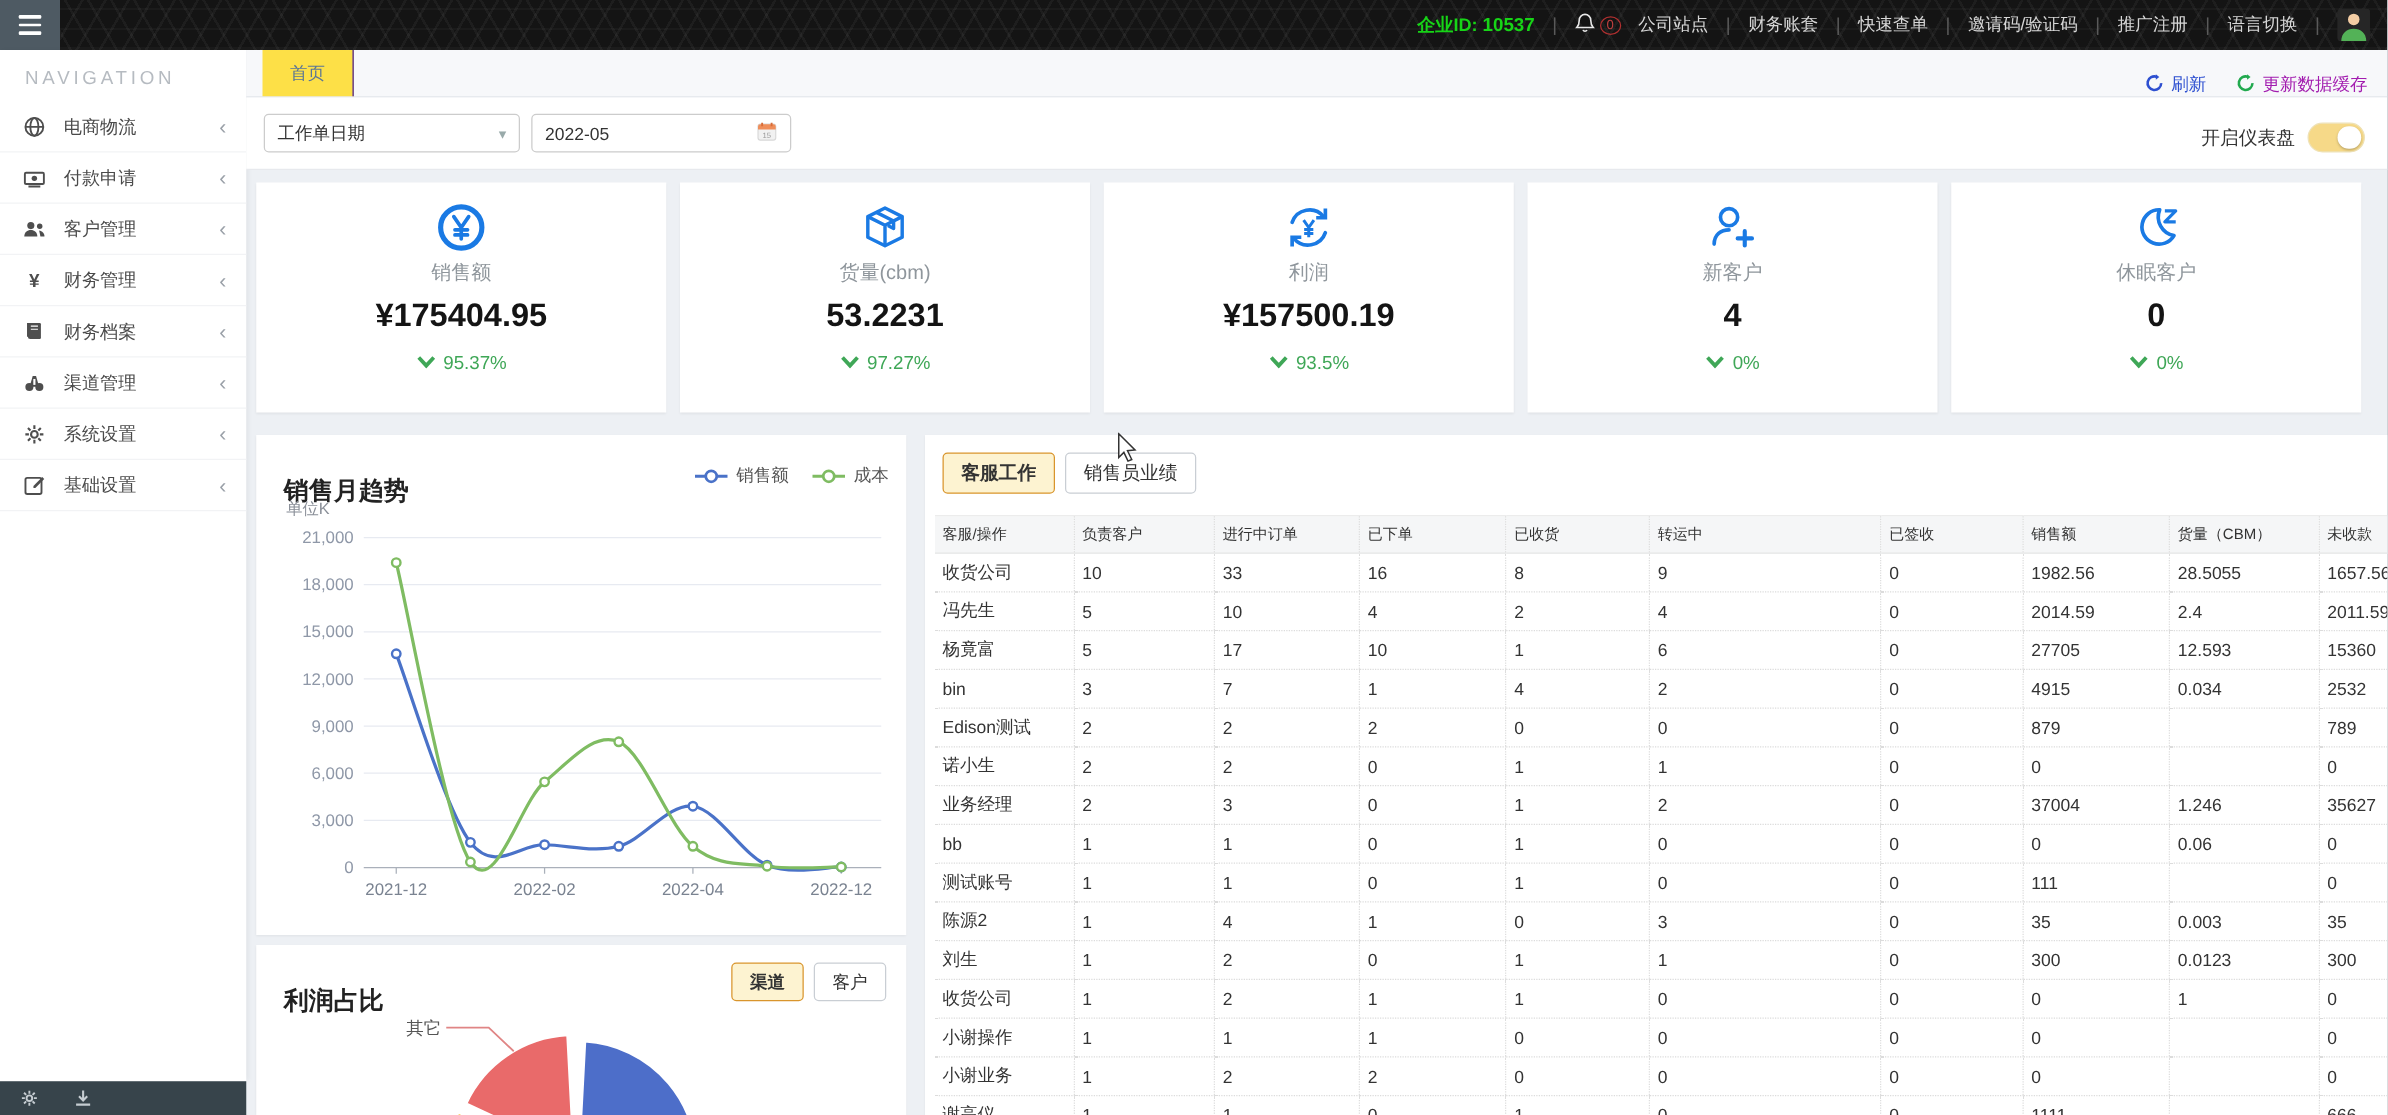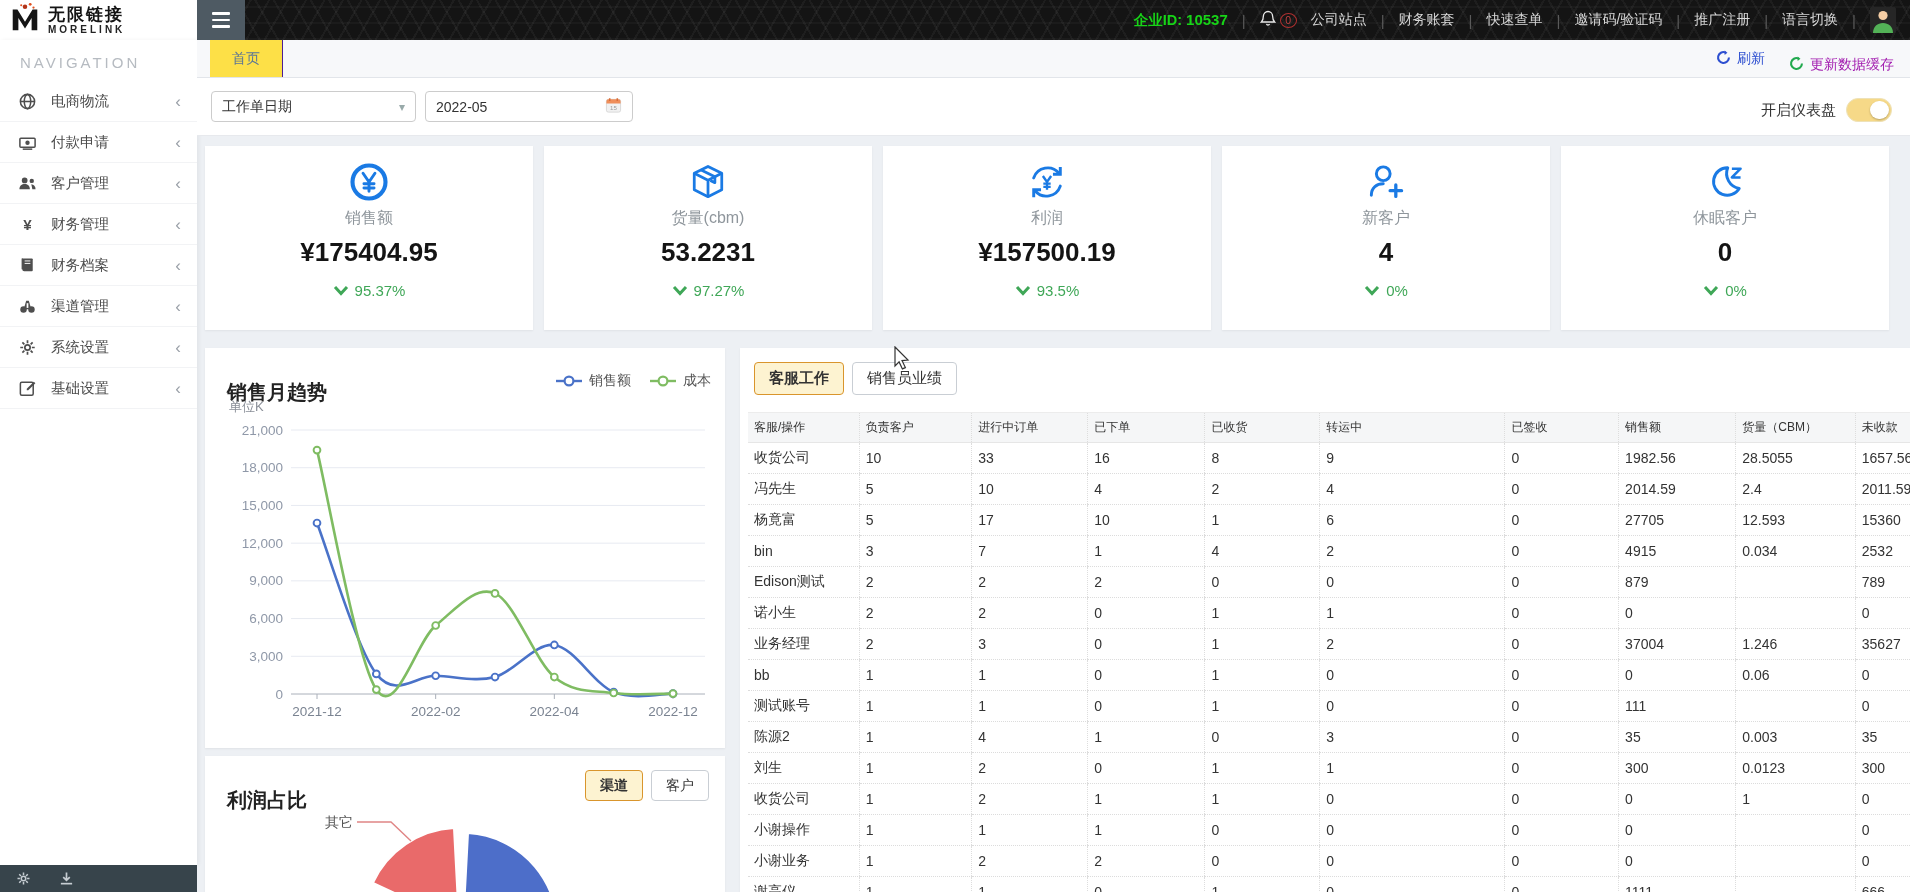--- a/index.html
+++ b/index.html
@@ -36,21 +36,21 @@
   .side-item .s-chevron { margin-left: auto; color: #9aa0a8; font-size: 17px; line-height: 1; }
 
   #side-footer { position: absolute; left: 0; bottom: 0; width: 197px; height: 27px; background: #37444b; display: flex; align-items: center; gap: 28px; padding-left: 16px; }
   #side-footer .f-icon { width: 15px; height: 15px; cursor: pointer; }
 
   
   #main { position: absolute; left: 197px; top: 40px; right: 0; bottom: 0; }
 
   #tabbar { position: absolute; left: 0; top: 0; right: 0; height: 38px; background: #f7f8fa; border-bottom: 1px solid #e2e5ea; display: flex; align-items: stretch; }
   #home-tab { margin-left: 13px; padding: 0 22px; background: #fde047; color: #5a7597; font-size: 14px; display: flex; align-items: center; border-right: 1px solid #4c1d95; cursor: pointer; }
-  #tabbar-right { margin-left: auto; display: flex; align-items: center; gap: 24px; padding-right: 16px; }
+  #tabbar-right { margin-left: auto; display: flex; align-items: flex-end; gap: 24px; padding-right: 16px; }
   .tb-action { display: flex; align-items: center; gap: 6px; font-size: 14px; cursor: pointer; }
   #refresh-action { color: #2d4fd0; }
   #update-cache-action { color: #a21caf; margin-top: 12px; }
 
   #filterbar { position: absolute; left: 0; top: 38px; right: 0; height: 58px; background: #fff; border-bottom: 1px solid #e7e9ed; }
   .select-box { position: absolute; top: 13px; height: 31px; border: 1px solid #ccc; border-radius: 4px; background: #fff; display: flex; align-items: center; font-size: 14px; color: #333; padding: 0 10px; cursor: pointer; }
   #date-type-select { left: 14px; width: 205px; }
   #date-type-select .caret { margin-left: auto; color: #9aa; font-size: 12px; }
   #date-input { left: 228px; width: 208px; }
   #date-input .cal { margin-left: auto; }
@@ -90,35 +90,20 @@
   #data-table th + th, #data-table td + td { border-left: 1px dotted #ddd; }
 
   #mouse-cursor { position: absolute; left: 893px; top: 346px; z-index: 50; pointer-events: none; }
 </style>
 </head>
 <body>
 
 <div id="screen">
 
   <div id="header">
-    <div id="logo-panel">
-      <span class="logo-mark">
-        <svg width="34" height="34" viewBox="0 0 36 36">
-          <path d="M5 31V9h5l8 13 8-13h5v22h-6V18l-7 11-7-11v13z" fill="#151515"></path>
-          <circle cx="18" cy="6" r="2.4" fill="#b33418"></circle>
-          <circle cx="23.5" cy="3.5" r="1.5" fill="#e0501f"></circle>
-          <circle cx="27" cy="7" r="1.2" fill="#e0501f"></circle>
-          <circle cx="14" cy="4.5" r="1.1" fill="#e0501f"></circle>
-        </svg>
-      </span>
-      <span id="logo-text">
-        <div class="cn">无限链接</div>
-        <div class="en">MORELINK</div>
-      </span>
-    </div>
     <div id="hamburger">
         <span></span>
         <span></span>
         <span></span>
       </div>
     <div id="header-right">
       <span id="enterprise-id"><span>企业ID:</span><b>10537</b></span>
       <span class="hdr-sep">|</span>
       <span id="bell-wrap">
         <span>

